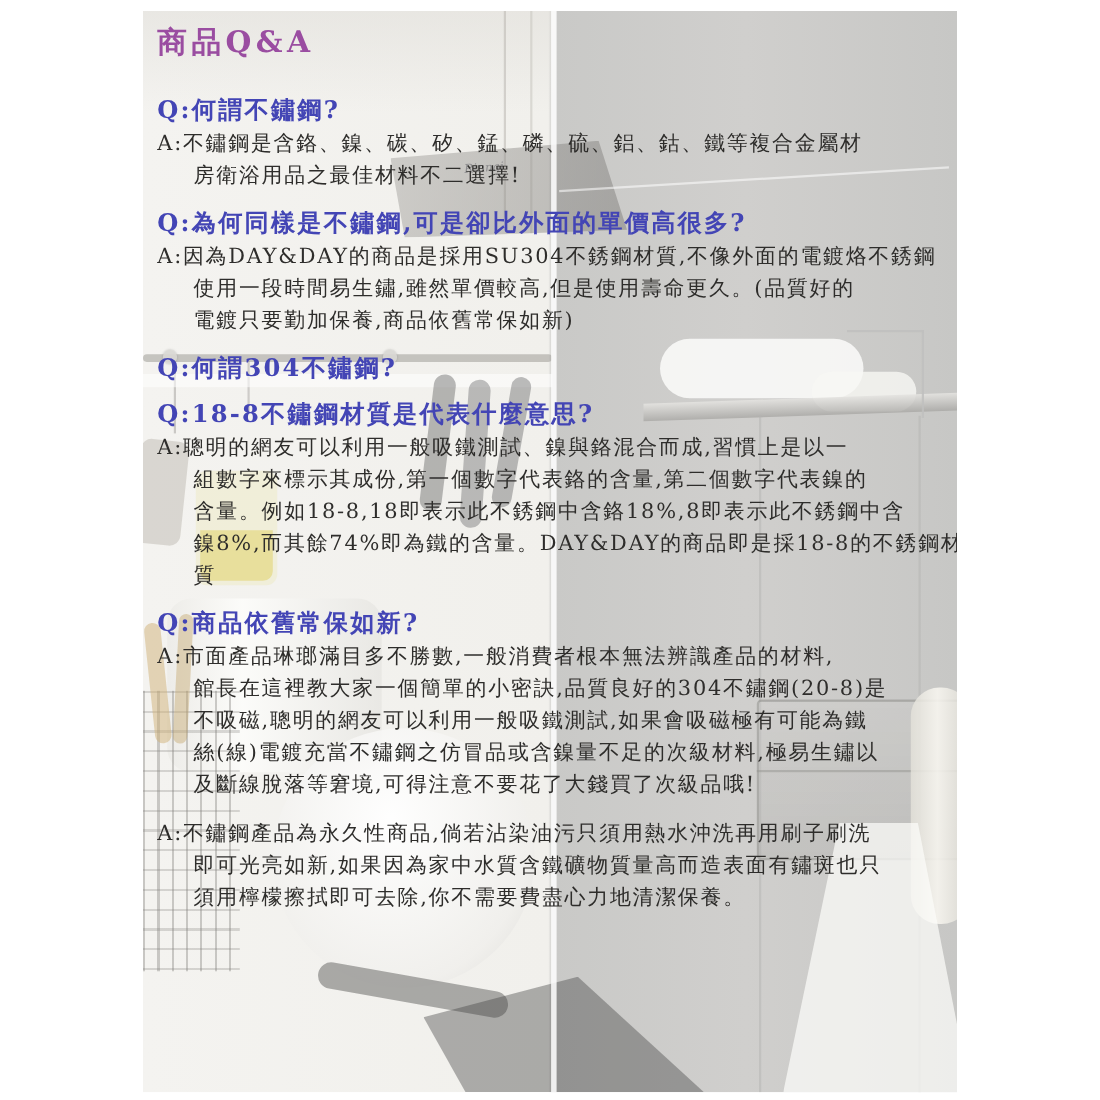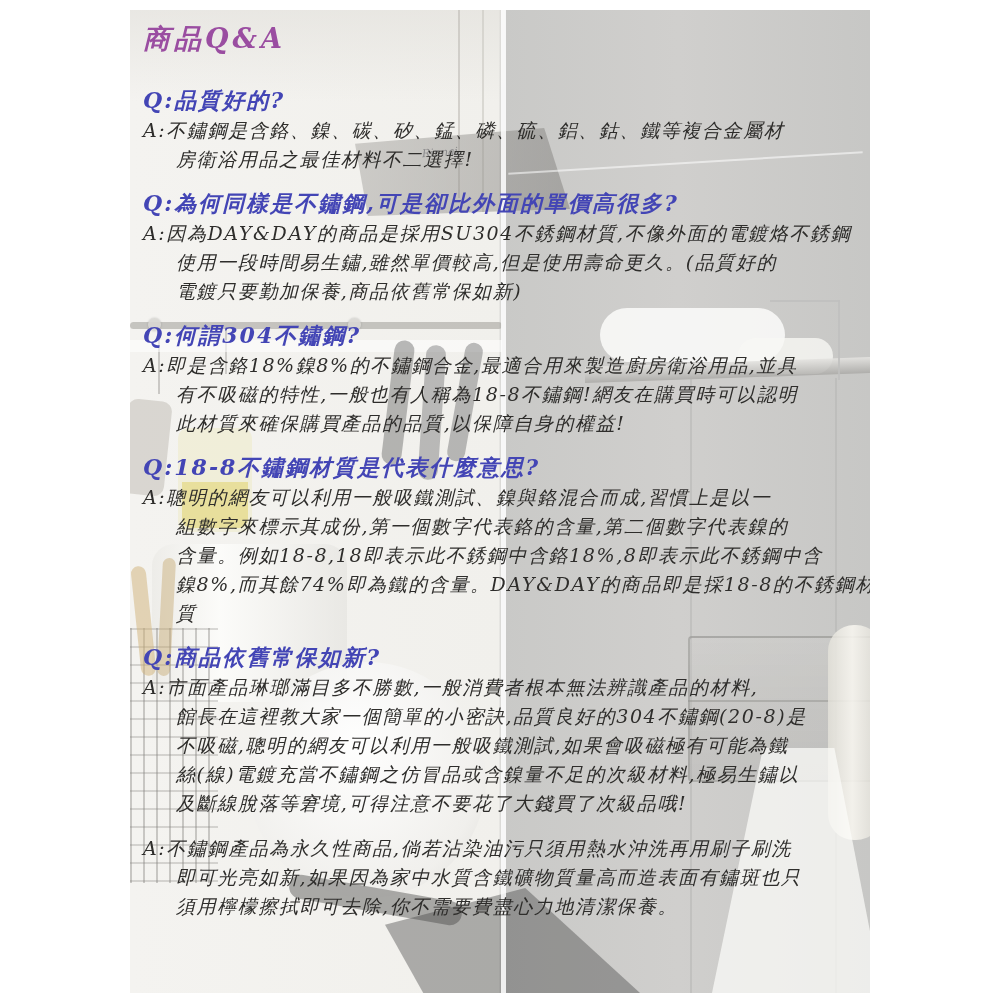--- a/index.html
+++ b/index.html
@@ -54,21 +54,21 @@
   .ph-rack-r{left:558px;top:626px;width:195px;height:142px;border:2px solid rgba(148,147,144,.55);border-radius:4px;
     background:linear-gradient(180deg,rgba(210,209,206,.25),rgba(168,167,164,.3));}
   .ph-rack-r-shelf{left:558px;top:690px;width:195px;height:2px;background:rgba(148,147,144,.5);}
   .ph-cyl{left:698px;top:615px;width:54px;height:215px;border-radius:26px;
     background:linear-gradient(90deg,rgba(228,226,218,.8),rgba(247,245,239,.9) 45%,rgba(221,219,211,.75));}
   .ph-drape{left:582px;top:738px;width:170px;height:245px;background:rgba(252,252,250,.72);
     clip-path:polygon(30% 0,72% 0,100% 100%,0 100%);}
   .ph-seam-v{left:371px;top:0;width:5px;height:983px;background:rgba(255,255,255,.85);}
 
   
-  .text-layer{position:relative;z-index:2;padding:13px 0 0 13px;font-style:italic;}
+  .text-layer{position:relative;z-index:2;padding:13px 0 0 13px;}
   .page-title{margin:0 0 32px 0;font-size:27px;line-height:32px;font-weight:bold;
     letter-spacing:4px;color:var(--title,#9a4da1);}
   .qa{margin:0 0 16px 0;}
   .q{font-size:22px;line-height:26px;font-weight:bold;letter-spacing:2px;
      color:var(--question,#4345b5);margin:0 0 3px 0;white-space:nowrap;}
   .a-line{font-size:19px;line-height:29px;letter-spacing:1.6px;
      color:var(--answer,#2e2d2b);white-space:nowrap;}
   .a-line.cont{padding-left:33px;}
 </style>
 </head>
@@ -114,43 +114,38 @@
       <div class="ph-rack-r-shelf"></div>
       <div class="ph-cyl"></div>
       <div class="ph-drape"></div>
       <div class="ph-seam-v"></div>
     </div>
 
     <div class="text-layer">
       <h1 class="page-title">商品Q&amp;A</h1>
       <div id="qa-list">
   <section class="qa">
-    <div class="q"><span class="q-prefix">Q:</span><span class="q-text">品質好的?</span></div>
+    <div class="q"><span class="q-prefix">Q:</span><span class="q-text">何謂不鏽鋼?</span></div>
     <div class="a">
               <div class="a-line"><span class="a-prefix">A:</span><span>不鏽鋼是含鉻、鎳、碳、矽、錳、磷、硫、鋁、鈷、鐵等複合金屬材</span></div>
               <div class="a-line cont">房衛浴用品之最佳材料不二選擇!</div>
             </div>
   </section>
 
   <section class="qa">
     <div class="q"><span class="q-prefix">Q:</span><span class="q-text">為何同樣是不鏽鋼,可是卻比外面的單價高很多?</span></div>
     <div class="a">
               <div class="a-line"><span class="a-prefix">A:</span><span>因為DAY&amp;DAY的商品是採用SU304不銹鋼材質,不像外面的電鍍烙不銹鋼</span></div>
               <div class="a-line cont">使用一段時間易生鏽,雖然單價較高,但是使用壽命更久。(品質好的</div>
               <div class="a-line cont">電鍍只要勤加保養,商品依舊常保如新)</div>
             </div>
   </section>
 
   <section class="qa">
     <div class="q"><span class="q-prefix">Q:</span><span class="q-text">何謂304不鏽鋼?</span></div>
-    <div class="a">
-              <div class="a-line"><span class="a-prefix">A:</span><span>即是含鉻18%鎳8%的不鏽鋼合金,最適合用來製造廚房衛浴用品,並具</span></div>
-              <div class="a-line cont">有不吸磁的特性,一般也有人稱為18-8不鏽鋼!網友在購買時可以認明</div>
-              <div class="a-line cont">此材質來確保購買產品的品質,以保障自身的權益!</div>
-            </div>
   </section>
 
   <section class="qa">
     <div class="q"><span class="q-prefix">Q:</span><span class="q-text">18-8不鏽鋼材質是代表什麼意思?</span></div>
     <div class="a">
               <div class="a-line"><span class="a-prefix">A:</span><span>聰明的網友可以利用一般吸鐵測試、鎳與鉻混合而成,習慣上是以一</span></div>
               <div class="a-line cont">組數字來標示其成份,第一個數字代表鉻的含量,第二個數字代表鎳的</div>
               <div class="a-line cont">含量。例如18-8,18即表示此不銹鋼中含鉻18%,8即表示此不銹鋼中含</div>
               <div class="a-line cont">鎳8%,而其餘74%即為鐵的含量。DAY&amp;DAY的商品即是採18-8的不銹鋼材</div>
               <div class="a-line cont">質</div>

